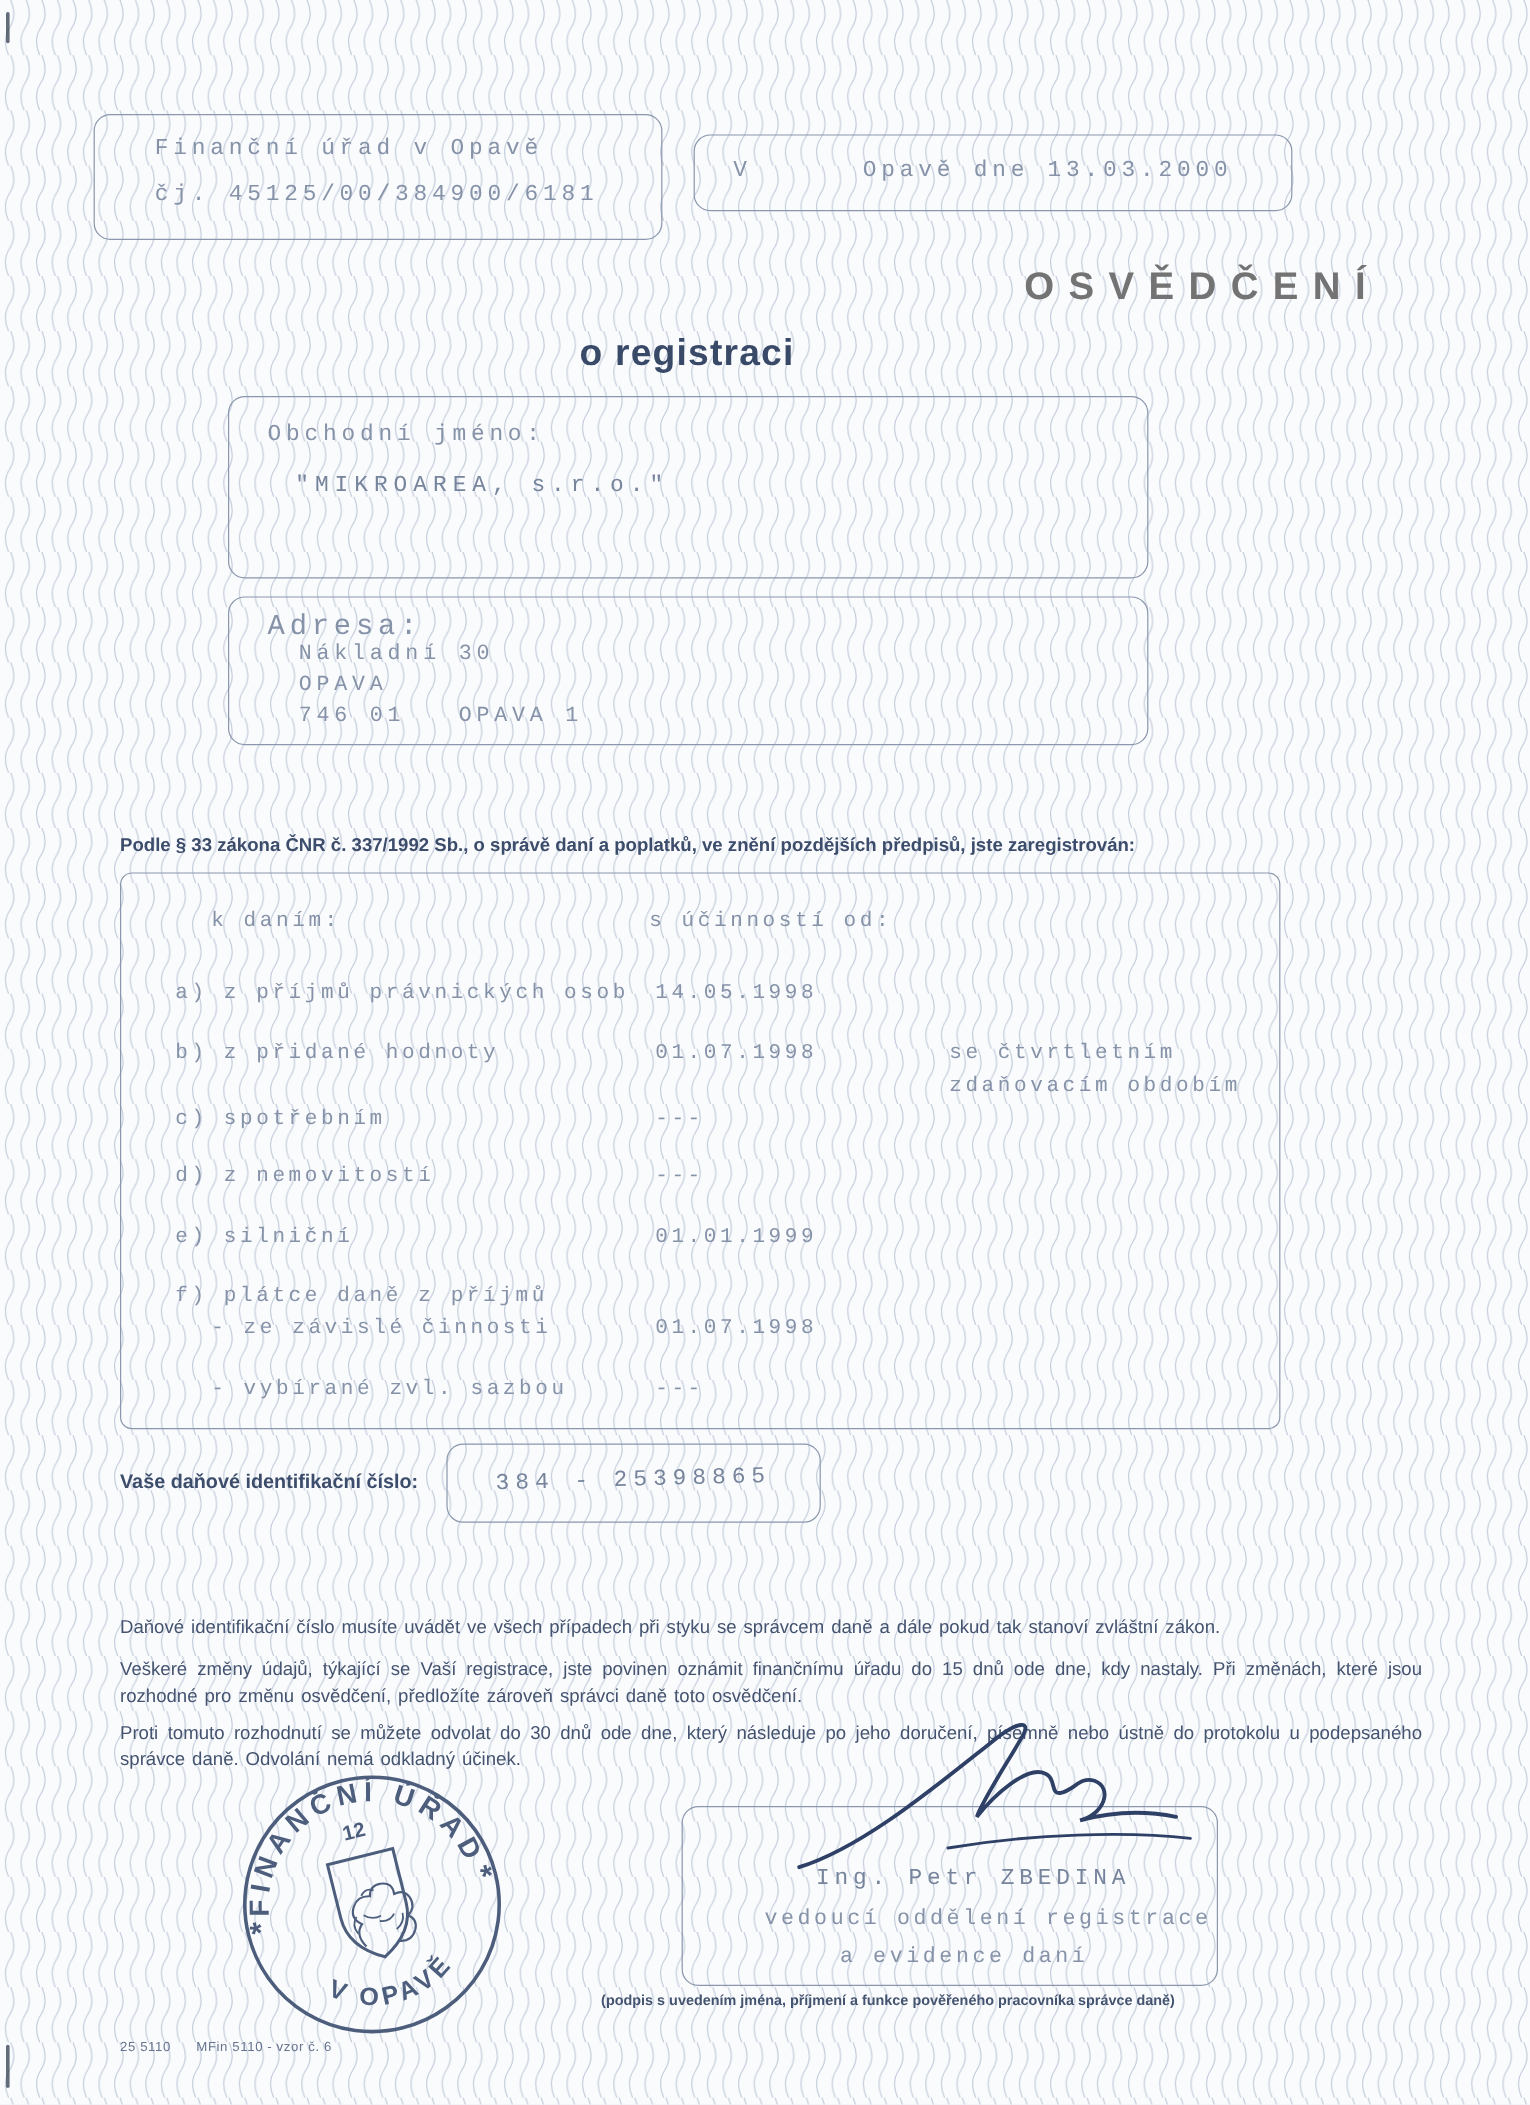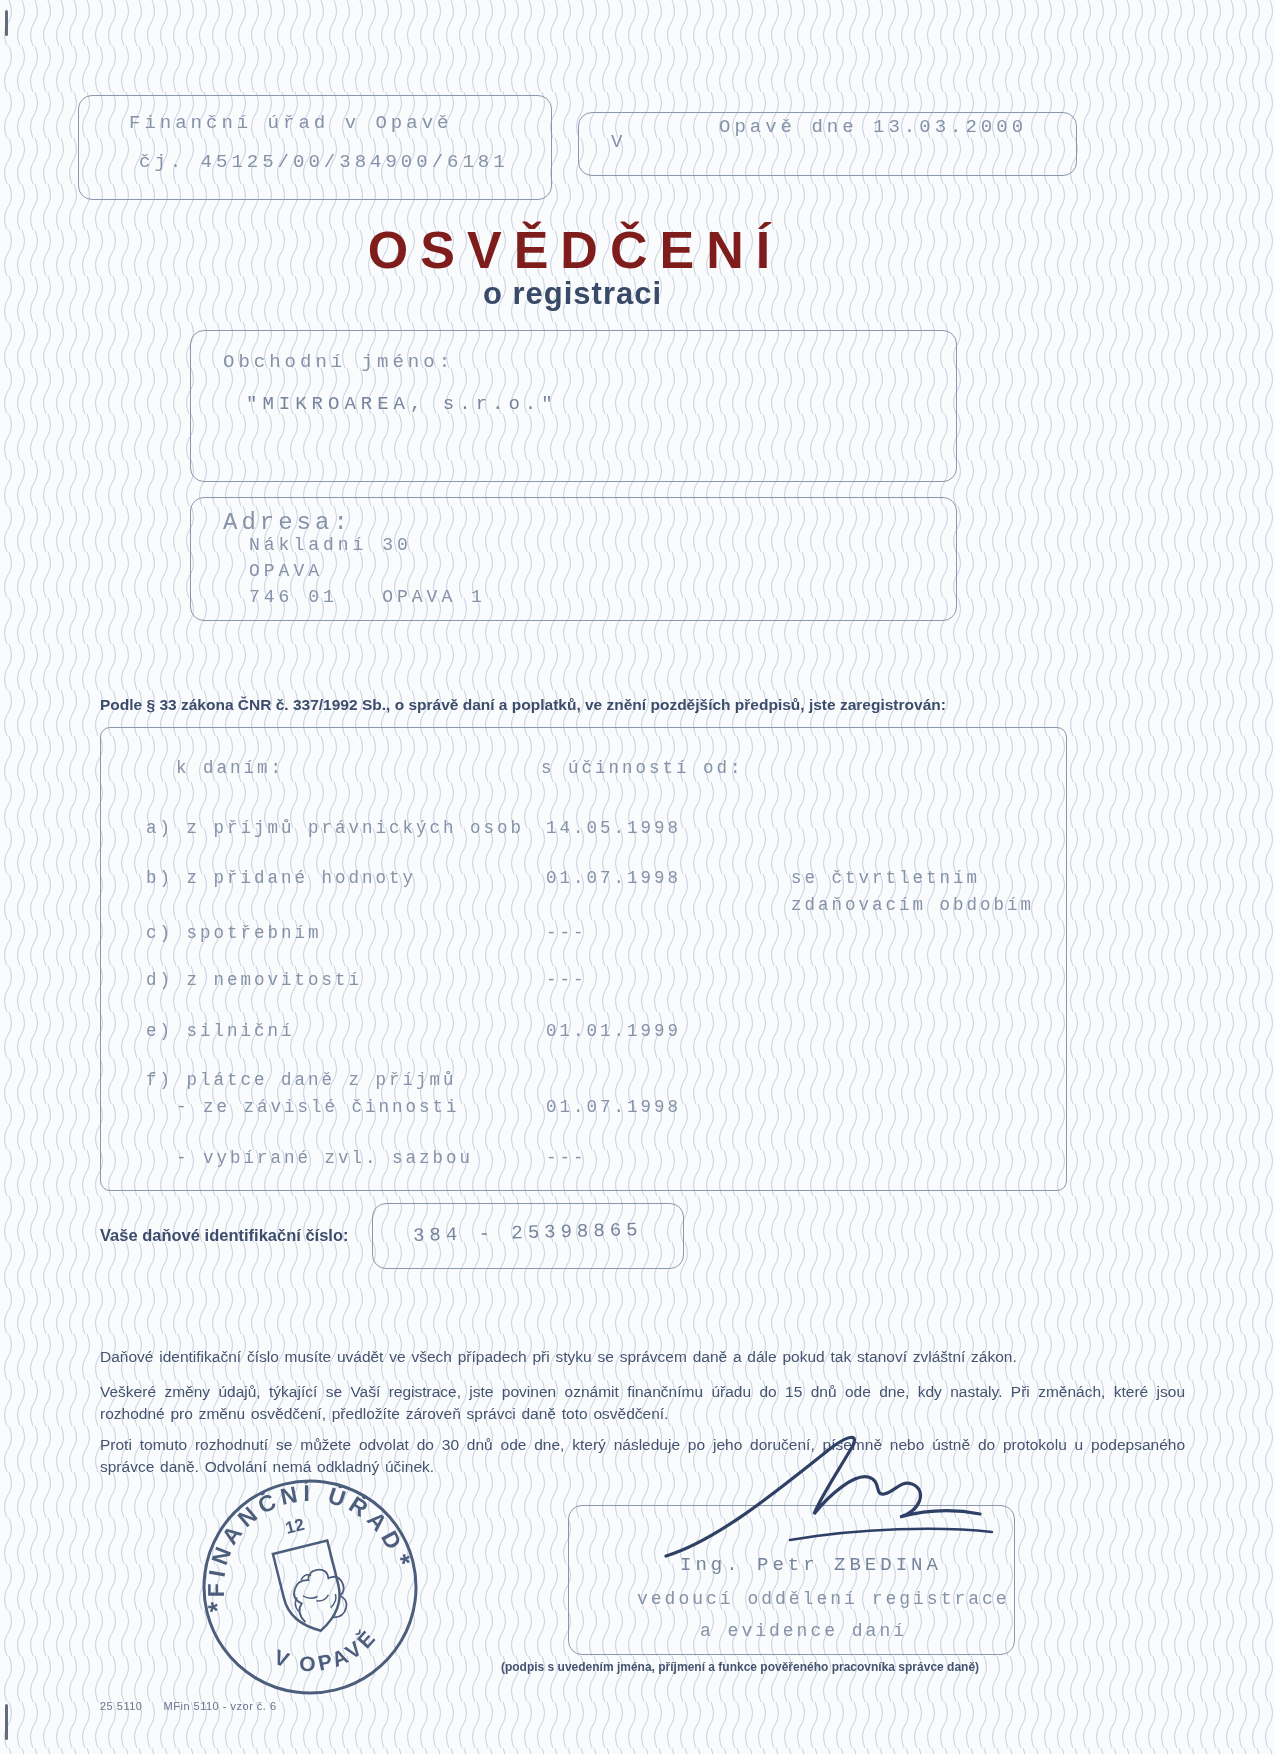--- a/index.html
+++ b/index.html
@@ -11,21 +11,21 @@
   .bg { position:absolute; left:0; top:0; width:1275px; height:1754px; }
   .abs { position:absolute; }
   
   .tw {
     font-family:"Liberation Mono","DejaVu Sans Mono",monospace;
     color:#8592a8; letter-spacing:4px; white-space:pre; line-height:1.45;
   }
   .tw-dark { color:#76849c; }
   .box { position:absolute; border:1.5px solid #8a97ac; border-radius:14px; }
   .title-main {
-    font-size:52px; font-weight:bold; letter-spacing:12px; color:#7f1d1d; text-align:center;
+    font-size:32px; font-weight:bold; letter-spacing:12px; color:#737373; text-align:right;
   }
   .title-sub { font-size:31px; font-weight:bold; letter-spacing:1px; color:#394a68; text-align:center; }
   .intro { font-size:15.5px; font-weight:bold; color:#3c4c6b; }
   .para { font-size:15.5px; color:#44536f; line-height:1.42; text-align:justify; word-spacing:1.5px; }
   .reg-label { position:absolute; font-size:17.5px; letter-spacing:3px; }
   .dic-label { font-size:16.5px; font-weight:bold; color:#3c4c6b; }
   .caption { font-size:12px; font-weight:bold; color:#44536f; text-align:center; }
   .footer { font-size:11px; color:#66748d; letter-spacing:0.5px; }
   .scan-mark { position:absolute; background:#3d4858; width:3px; border-radius:2px; opacity:.8; }
 </style>
@@ -41,26 +41,26 @@
       </pattern>
     </defs>
     <rect width="100%" height="100%" fill="url(#wav)" opacity="0.85"></rect>
   </svg>
 
   <div class="scan-mark" style="left:5px; top:10px; height:26px;"></div>
   <div class="scan-mark" style="left:5px; top:1704px; height:36px;"></div>
 
   <div class="box" style="left:78px; top:95px; width:472px; height:103px;">
     <div class="abs tw" style="left:50px; top:14px; font-size:19px;">Finanční úřad v Opavě</div>
-    <div class="abs tw" style="left:50px; top:53px; font-size:19px;margin-left:10px;">čj. 45125/00/384900/6181</div>
+    <div class="abs tw" style="left:50px; top:53px; font-size:19px;">čj. 45125/00/384900/6181</div>
   </div>
 
   <div class="box" style="left:578px; top:112px; width:497px; height:62px;">
     <span class="abs tw" style="left:32px; top:16px; font-size:19px;">V</span>
-    <span class="abs tw" style="left:140px; top:1px; font-size:19px;">Opavě dne 13.03.2000</span>
+    <span class="abs tw" style="left:140px; top:16px; font-size:19px;">Opavě dne 13.03.2000</span>
   </div>
 
   <div class="abs title-main" style="left:0; top:220px; width:1150px;">OSVĚDČENÍ</div>
   <div class="abs title-sub" style="left:0; top:276px; width:1145px;">o registraci</div>
 
   <div class="box" style="left:190px; top:330px; width:765px; height:150px;">
     <div class="abs tw" style="left:32px; top:18px; font-size:19px;">Obchodní jméno:</div>
     <div class="abs tw tw-dark" style="left:55px; top:60px; font-size:19px; letter-spacing:5px;">"MIKROAREA, s.r.o."</div>
   </div>
 

